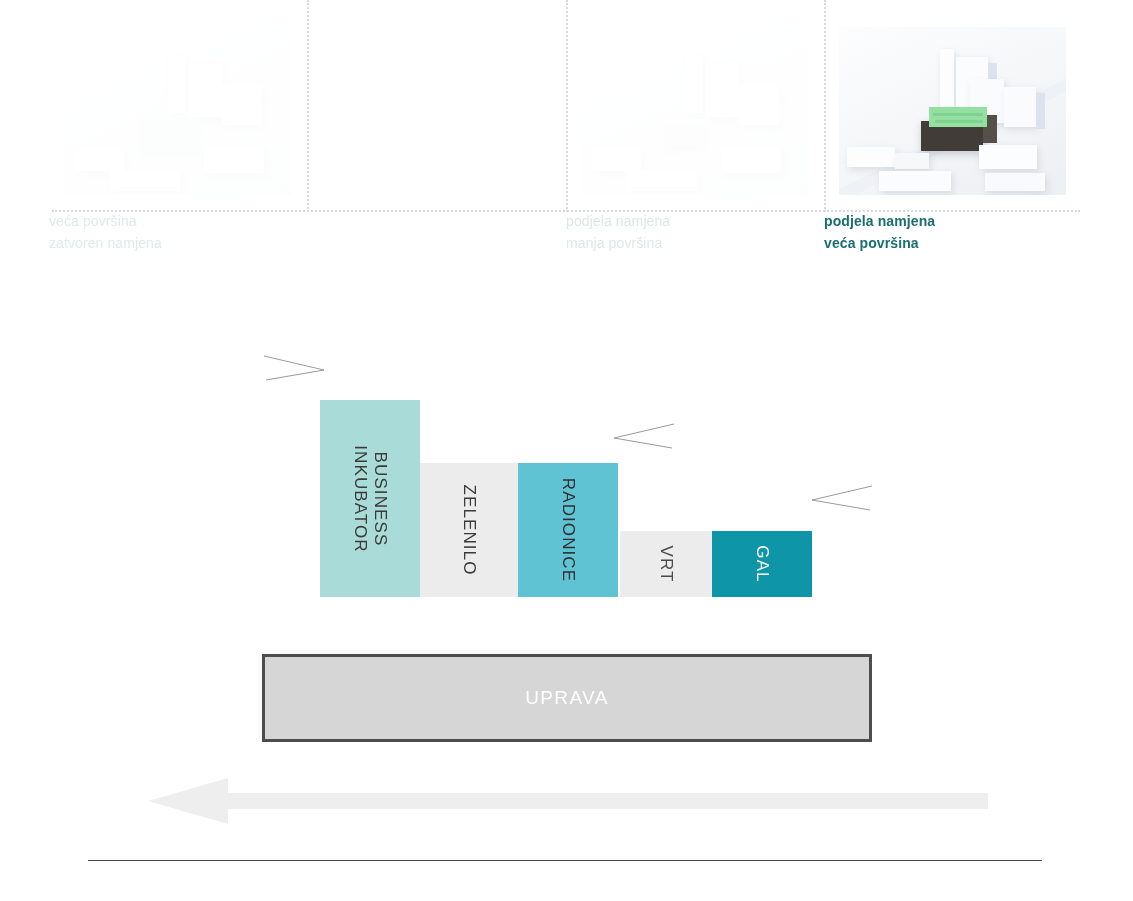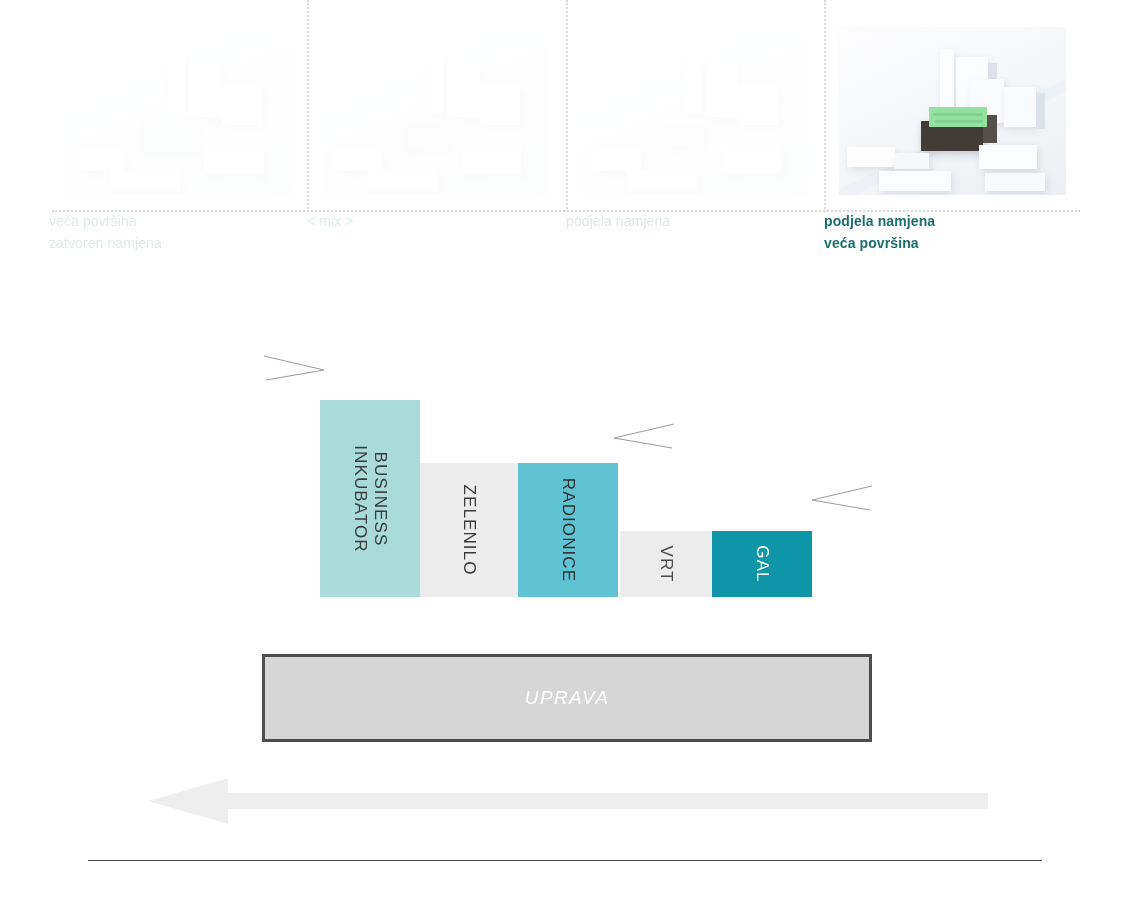--- a/index.html
+++ b/index.html
@@ -135,21 +135,20 @@
   #uprava-box {
     position: absolute;
     left: 262px;
     top: 654px;
     width: 610px;
     height: 88px;
     background: #d6d6d6;
     border: 3px solid #4d4d4d;
     box-sizing: border-box;
     box-shadow: -4px -4px 0 0 #fbfbfb;
-    font-style: italic;
   }
   #uprava-label {
     position: absolute;
     left: 0; right: 0; top: 50%;
     transform: translateY(-50%);
     text-align: center;
     color: #ffffff;
     font-size: 19px;
     letter-spacing: 1.4px;
   }
@@ -191,58 +190,39 @@
         <div class="blk" style="left:46px;top:144px;width:70px;height:20px;"></div>
         <div class="wash wash-strong"></div>
       </div>
     </div>
     <div class="thumb-caption">
       <span>veća površina</span>
       <span class="l2">zatvoren namjena</span>
     </div>
   </div>
 
-  <div class="thumb-cell faded-2" style="left:307px;">
-    <div class="thumb-img">
-      <div class="scene">
-        <div class="ground"></div>
-        <div class="slab blk side" style="left:-20px;top:104px;width:280px;height:13px;background:#f0f2f5;box-shadow:none;"></div>
-        <div class="blk" style="left:104px;top:28px;width:18px;height:58px;"></div>
-        <div class="blk" style="left:124px;top:36px;width:34px;height:54px;"></div>
-        <div class="blk" style="left:158px;top:58px;width:40px;height:40px;"></div>
-        <div class="blk" style="left:80px;top:96px;width:48px;height:26px;background:#eaedf1;"></div>
-        <div class="blk" style="left:12px;top:122px;width:48px;height:22px;"></div>
-        <div class="blk" style="left:140px;top:120px;width:60px;height:26px;"></div>
-        <div class="blk" style="left:46px;top:144px;width:70px;height:20px;"></div>
-        <div class="wash wash-strong"></div>
-      </div>
-    </div>
-    <div class="thumb-caption">
-      <span>&lt; mix &gt;</span>
-      <span class="l2"></span>
-    </div>
-  </div>
 
   <div class="thumb-cell faded-3" style="left:566px;">
     <div class="thumb-img">
       <div class="scene">
         <div class="ground"></div>
         <div class="slab blk side" style="left:-20px;top:104px;width:280px;height:13px;background:#f0f2f5;box-shadow:none;"></div>
         <div class="blk" style="left:104px;top:28px;width:18px;height:58px;"></div>
         <div class="blk" style="left:124px;top:36px;width:34px;height:54px;"></div>
         <div class="blk" style="left:158px;top:58px;width:40px;height:40px;"></div>
         <div class="blk" style="left:82px;top:98px;width:40px;height:22px;background:#ebeef2;"></div>
         <div class="blk" style="left:12px;top:122px;width:48px;height:22px;"></div>
         <div class="blk" style="left:140px;top:120px;width:60px;height:26px;"></div>
         <div class="blk" style="left:46px;top:144px;width:70px;height:20px;"></div>
         <div class="wash wash-strong"></div>
       </div>
     </div>
     <div class="thumb-caption">
       <span>podjela namjena</span>
+      <span class="l2">manja površina</span>
     </div>
   </div>
 
   <div class="thumb-cell active" style="left:824px;">
     <div class="thumb-img">
       <div class="scene">
         <div class="ground"></div>
         <div class="slab blk side" style="left:-20px;top:104px;width:280px;height:13px;background:#eef1f5;box-shadow:none;"></div>
 
         <div class="blk" style="left:101px;top:22px;width:14px;height:60px;background:#fdfdfe;"></div>

